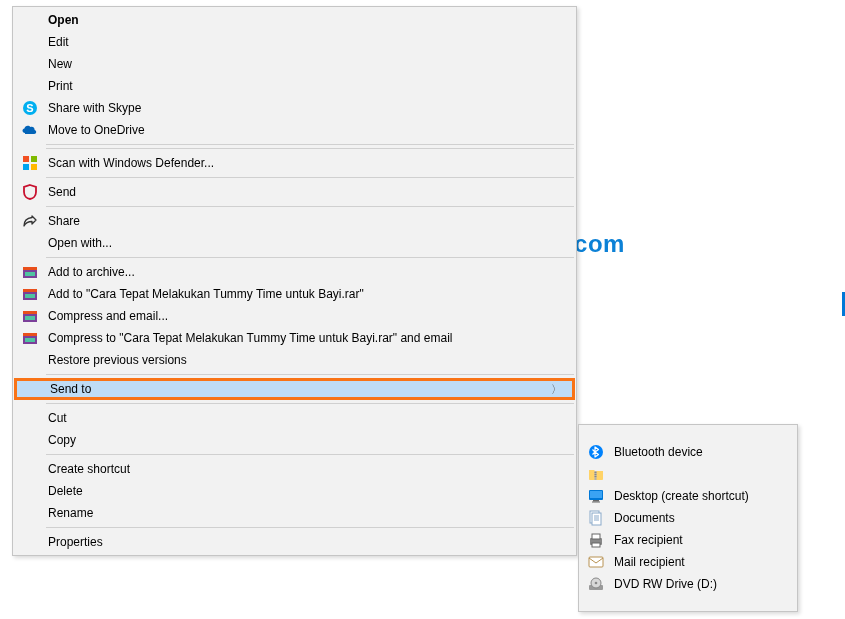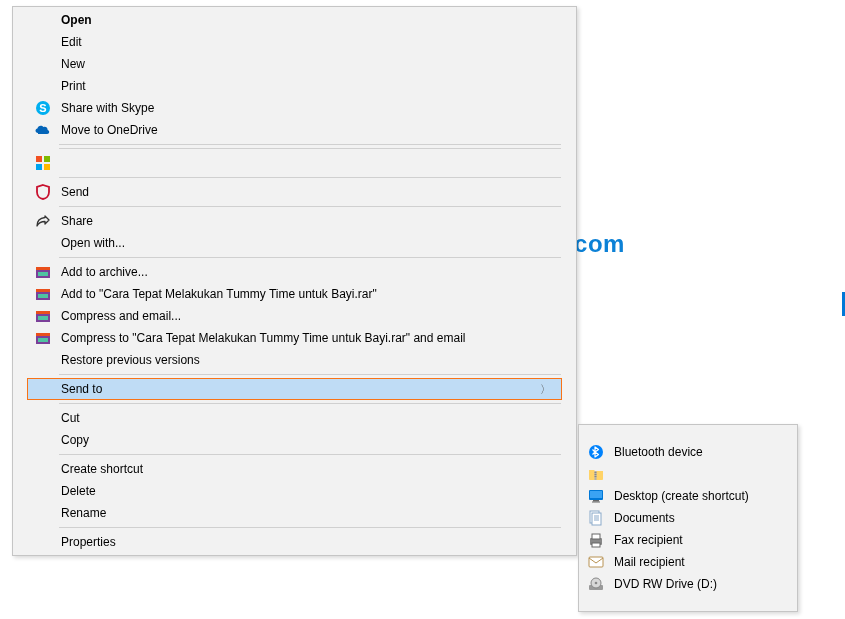--- a/index.html
+++ b/index.html
@@ -13,21 +13,21 @@
       overflow: hidden;
     }
     .context-menu {
       position: absolute;
       left: 12px;
       top: 6px;
       width: 565px;
       background: #f2f2f2;
       border: 1px solid #c5c5c5;
       box-shadow: 2px 2px 4px rgba(0,0,0,0.15);
-      padding: 2px 14px;
+      padding: 2px 1px;
     }
     .submenu {
       position: absolute;
       left: 578px;
       top: 424px;
       width: 220px;
       background: #f2f2f2;
       border: 1px solid #c5c5c5;
       box-shadow: 2px 2px 4px rgba(0,0,0,0.15);
       padding: 16px 1px;
@@ -35,21 +35,21 @@
     .menu-item {
       display: flex;
       align-items: center;
       height: 22px;
       padding: 0 6px 0 4px;
       cursor: default;
       position: relative;
     }
     .menu-item.highlighted {
       background: #bfdcf5;
-      border: 1px solid #f97316;
+      border: 3px solid #f97316;
       padding: 0 5px 0 3px;
     }
     .icon-slot {
       width: 24px;
       height: 18px;
       display: flex;
       align-items: center;
       justify-content: center;
       flex-shrink: 0;
     }
@@ -156,20 +156,21 @@
 
   <div class="menu-item">
     <span class="icon-slot">
       <svg width="16" height="16" viewBox="0 0 16 16">
           <rect x="1" y="1" width="6" height="6" fill="#f25022"></rect>
           <rect x="9" y="1" width="6" height="6" fill="#7fba00"></rect>
           <rect x="1" y="9" width="6" height="6" fill="#00a4ef"></rect>
           <rect x="9" y="9" width="6" height="6" fill="#ffb900"></rect>
         </svg>
     </span>
+    <span class="label">Scan with Windows Defender...</span>
   </div>
 
   <div class="separator"></div>
 
   <div class="menu-item">
     <span class="icon-slot">
       <svg width="16" height="16" viewBox="0 0 16 16">
           <path d="M8 1l6 2v5c0 4-3 6.5-6 7-3-.5-6-3-6-7V3l6-2z" fill="none" stroke="#c8102e" stroke-width="1.8"></path>
         </svg>
     </span>

